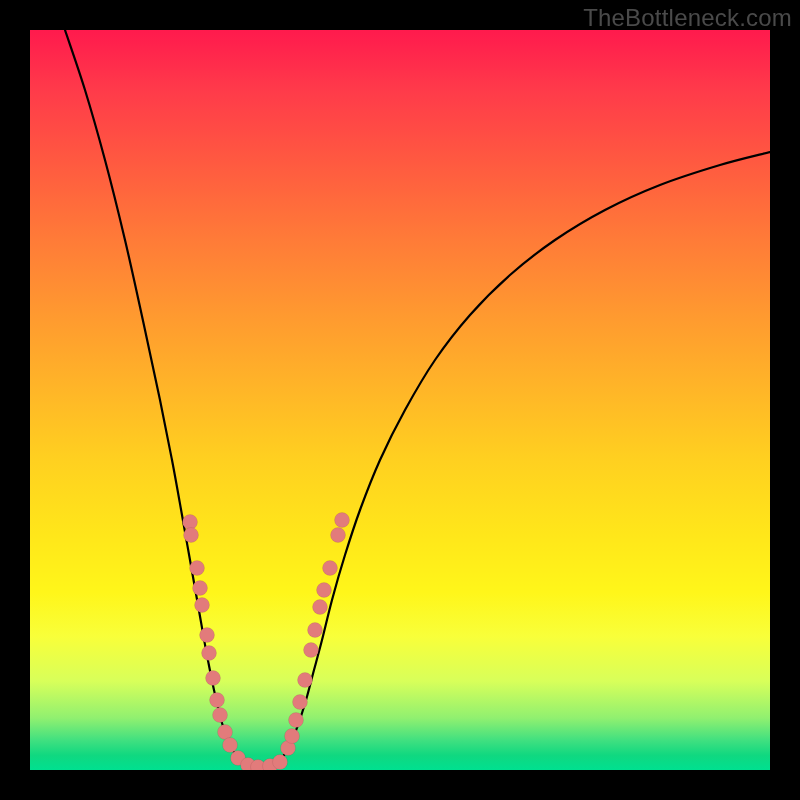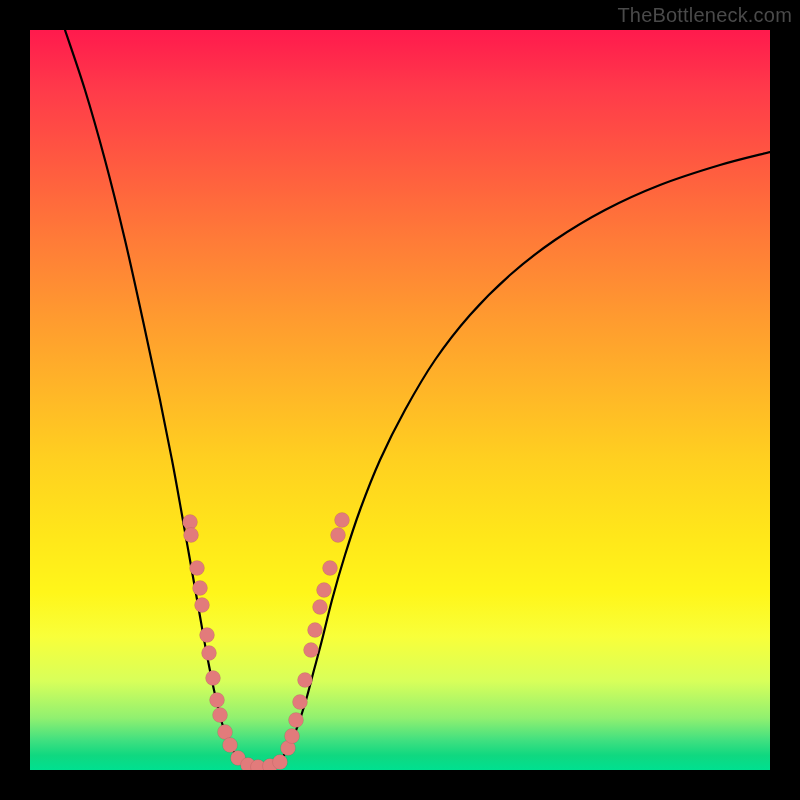--- a/index.html
+++ b/index.html
@@ -34,21 +34,21 @@
       #10d880 98%,
       #00e090 100%
     );
     overflow: hidden;
   }
   .watermark {
     position: absolute;
     top: 4px;
     right: 8px;
     color: #4a4a4a;
-    font-size: 20px;
+    font-size: 24px;
     font-weight: 500;
     letter-spacing: 0.2px;
     z-index: 5;
   }
   svg.plot {
     position: absolute;
     left: 0;
     top: 0;
     width: 740px;
     height: 740px;

